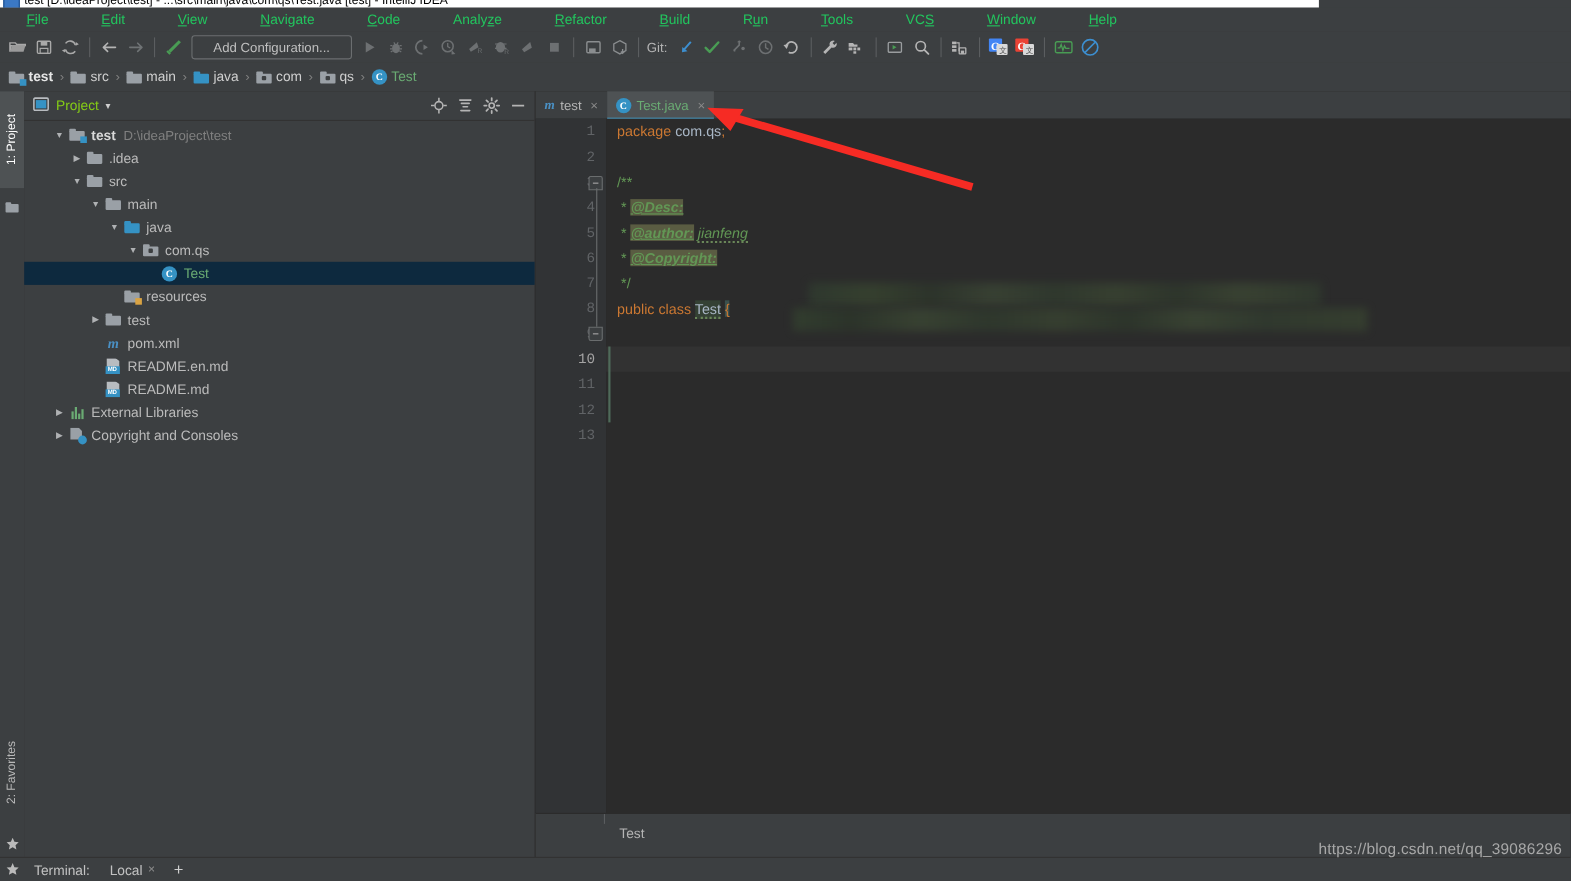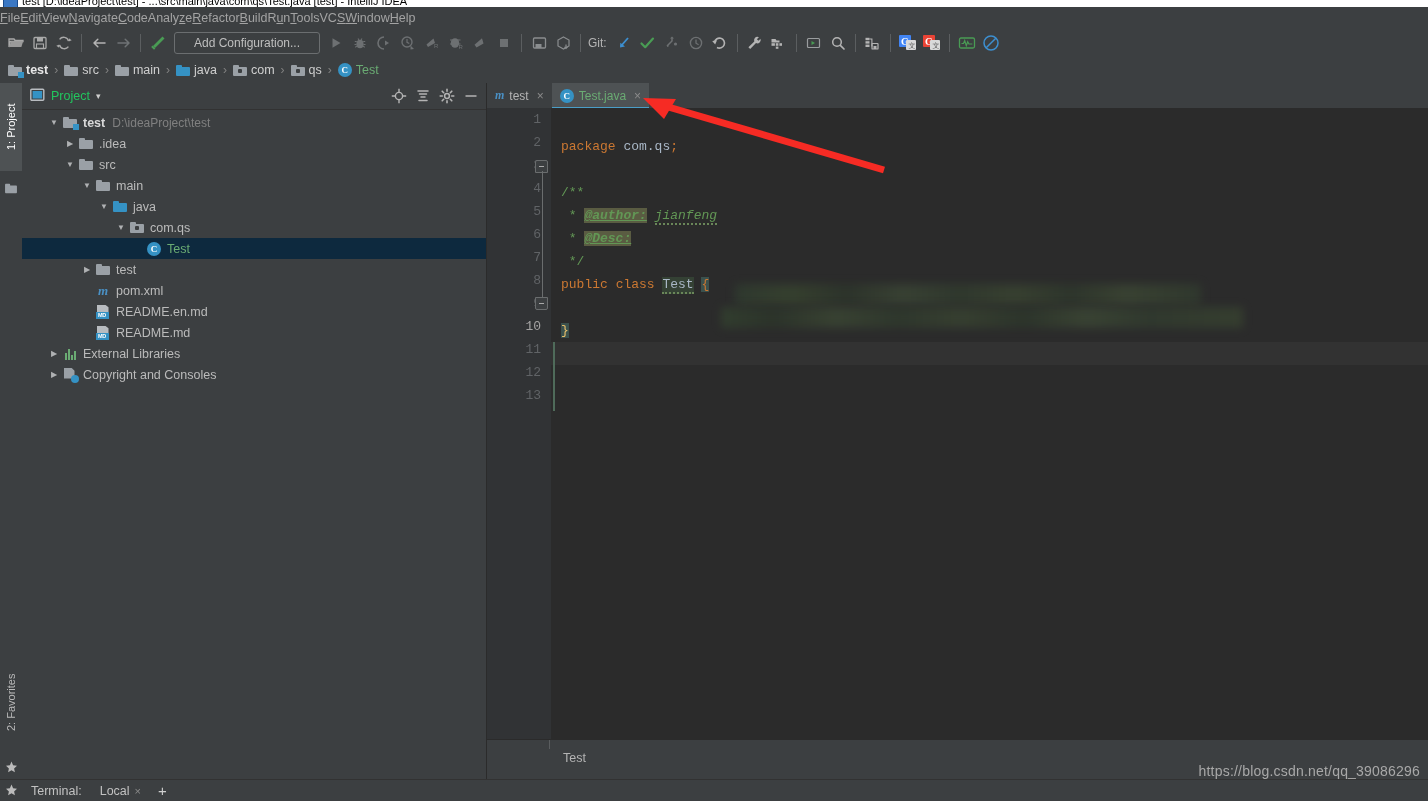--- a/index.html
+++ b/index.html
@@ -12,41 +12,41 @@
     width: 1428px; height: 801px;
     overflow: hidden;
     background: #3c3f41;
     color: #bbbbbb;
     font-size: 12px;
     -webkit-font-smoothing: antialiased;
   }
 
   
   .titlebar {
-    position: absolute; top: 0; left: 0; width: 1428px; height: 7px;
+    position: absolute; top: 0; left: 0; width: 1199px; height: 7px;
     background: #ffffff;
     overflow: hidden;
   }
   .titlebar .tb-text {
     position: absolute; top: -5px; left: 22px;
     font-size: 11px; color: #000; white-space: nowrap;
   }
   .titlebar .tb-icon {
     position: absolute; top: -6px; left: 3px; width: 13px; height: 12px;
     background: #3b78c4; border: 1px solid #1a4b8c;
   }
 
   
   .menubar {
     position: absolute; top: 7px; left: 0; width: 1428px; height: 22px;
     background: #3c3f41;
     display: flex; align-items: center;
   }
   .menu-item {
-    padding: 2px 0; font-size: 12.5px; color: #a3a3a3;
+    padding: 2px 24px; font-size: 12.5px; color: #22c55e;
     cursor: default; white-space: nowrap;
   }
   .menu-item .mn { text-decoration: underline; }
 
   
   .toolbar {
     position: absolute; top: 29px; left: 0; width: 1428px; height: 28px;
     background: #3c3f41;
     display: flex; align-items: center; padding-left: 4px;
   }
@@ -101,21 +101,21 @@
   
   .project-panel {
     position: absolute; top: 83px; left: 22px; width: 464px; height: 697px;
     background: #3c3f41; border-right: 1px solid #2b2b2b;
   }
   .pp-header {
     position: relative; height: 26px; display: flex; align-items: center;
     padding: 0 4px 0 8px; border-bottom: 1px solid #323232;
   }
   .pp-title {
-    font-size: 12.5px; color: #22c55e; margin-left: 6px; cursor: default;
+    font-size: 12.5px; color: #84cc16; margin-left: 6px; cursor: default;
   }
   .pp-caret { margin-left: 6px; color: #cfcfcf; font-size: 9px; }
   .pp-actions { margin-left: auto; display: flex; align-items: center; gap: 2px; }
   .pp-act {
     width: 22px; height: 22px; display: flex; align-items: center;
     justify-content: center; cursor: default;
   }
 
   .tree { position: absolute; top: 26px; left: 0; right: 0; bottom: 0; padding-top: 3px; }
   .tree-row {
@@ -238,22 +238,22 @@
     content: ''; width: 5px; height: 1px; background: #a9a9a9;
   }
   .fold.top { border-radius: 2px 2px 0 0; }
   .fold.bot { border-radius: 0 0 2px 2px; }
   .foldline {
     position: absolute; right: 8px; width: 1px; background: #6a6d6e;
   }
 
   .code {
     flex: 1 1 auto; position: relative; background: #2b2b2b;
-    font-family: Liberation Mono, monospace; font-size: 13px;
-    padding-left: 10px; overflow: hidden; margin-top: 27px;
+    font-family: Liberation Sans, sans-serif; font-size: 13px;
+    padding-left: 10px; overflow: hidden;
   }
   .cl { height: 23px; line-height: 23px; white-space: pre; }
   .kw { color: #cc7832; }
   .pl { color: #a9b7c6; }
   .sem { color: #cc7832; }
   .cmt { color: #629755; }
   .cmt-tag {
     color: #629755; font-style: italic; font-weight: bold;
     text-decoration: underline; background: #5a5c42;
   }
@@ -729,20 +729,31 @@
       </div>
 
       <div class="tree-row selected" style="padding-left:108px">
         <span class="tw"></span>
         <span class="ticon">
             <span class="cls-icon">C</span>
           </span>
         <span class="tlabel green">Test</span>
       </div>
 
+      <div class="tree-row" style="padding-left:74px">
+        <span class="tw"></span>
+        <span class="ticon">
+            <span class="folder">
+              <span class="ftab"></span>
+              <span class="fbody"></span>
+              <span class="badge orange"></span>
+            </span>
+          </span>
+        <span class="tlabel">resources</span>
+      </div>
 
       <div class="tree-row" style="padding-left:57px">
         <span class="tw">▶</span>
         <span class="ticon">
             <span class="folder">
               <span class="ftab"></span>
               <span class="fbody"></span>
             </span>
           </span>
         <span class="tlabel">test</span>
@@ -838,22 +849,23 @@
         <div class="fold bot" style="top:189px"></div>
       </div>
 
       <div class="code">
         <div class="cur-line-bg" style="top:207px"></div>
         <div class="caret-strip" style="top:207px; left:2px; height:69px;"></div>
 
         <div class="cl"><span class="kw">package</span><span class="pl"> com.qs</span><span class="sem">;</span></div>
         <div class="cl"> </div>
         <div class="cl"><span class="cmt">/**</span></div>
+        <div class="cl"><span class="cmt"> * </span><span class="cmt-tag">@Desc:</span></div>
         <div class="cl"><span class="cmt"> * </span><span class="cmt-tag">@author:</span><span class="cmt-it"> </span><span class="cmt-it squiggle">jianfeng</span></div>
-        <div class="cl"><span class="cmt"> * </span><span class="cmt-tag">@Desc:</span></div>
+        <div class="cl"><span class="cmt"> * </span><span class="cmt-tag">@Copyright:</span><span class="cmt-it"> </span></div>
         <div class="cl"><span class="cmt"> */</span></div>
         <div class="cl"><span class="kw">public</span><span class="pl"> </span><span class="kw">class</span><span class="pl"> </span><span class="cls-name squiggle">Test</span><span class="pl"> </span><span class="brace-hl">{</span></div>
         <div class="cl"> </div>
         <div class="cl"><span class="brace-hl2">}</span></div>
         <div class="cl"> </div>
 
         <div class="blur-box" style="left:184px; top:149px; width:466px; height:21px;
                     background:linear-gradient(90deg,#2f3a2f 0%,#37432f 12%,#2d352b 24%,#3a4434 36%,#303a2e 48%,#394331 60%,#2e372c 72%,#3b4533 84%,#303a2e 100%);"></div>
         <div class="blur-box" style="left:170px; top:172px; width:522px; height:21px;
                     background:linear-gradient(90deg,#33402f 0%,#2c352a 10%,#3a4533 22%,#2f392d 34%,#384231 46%,#2d362b 58%,#3b4634 70%,#313b2f 82%,#374130 100%);"></div>

